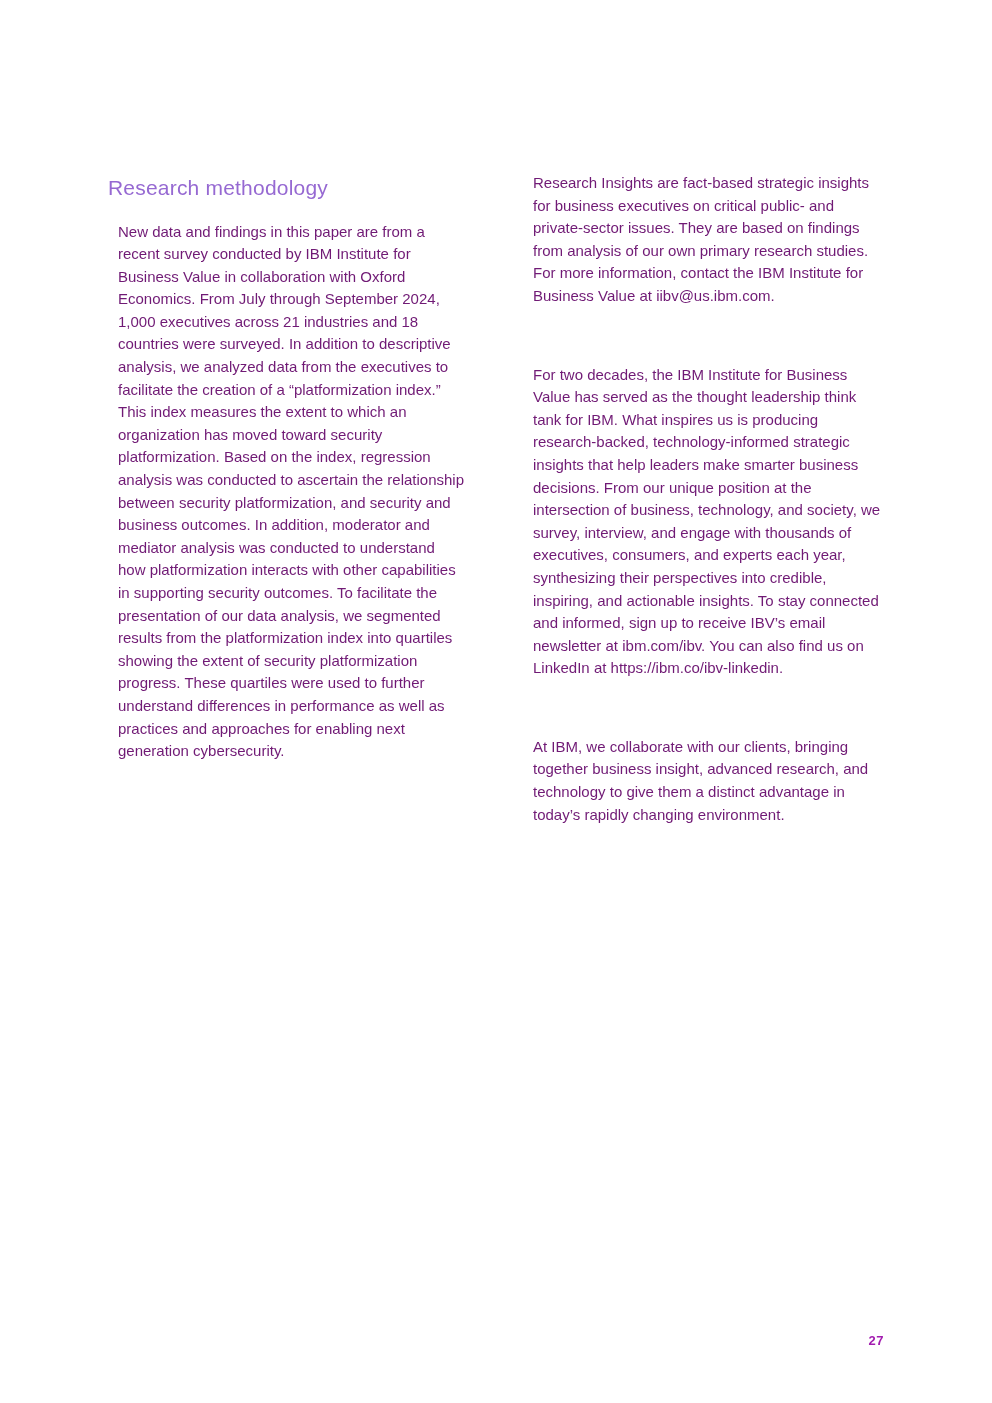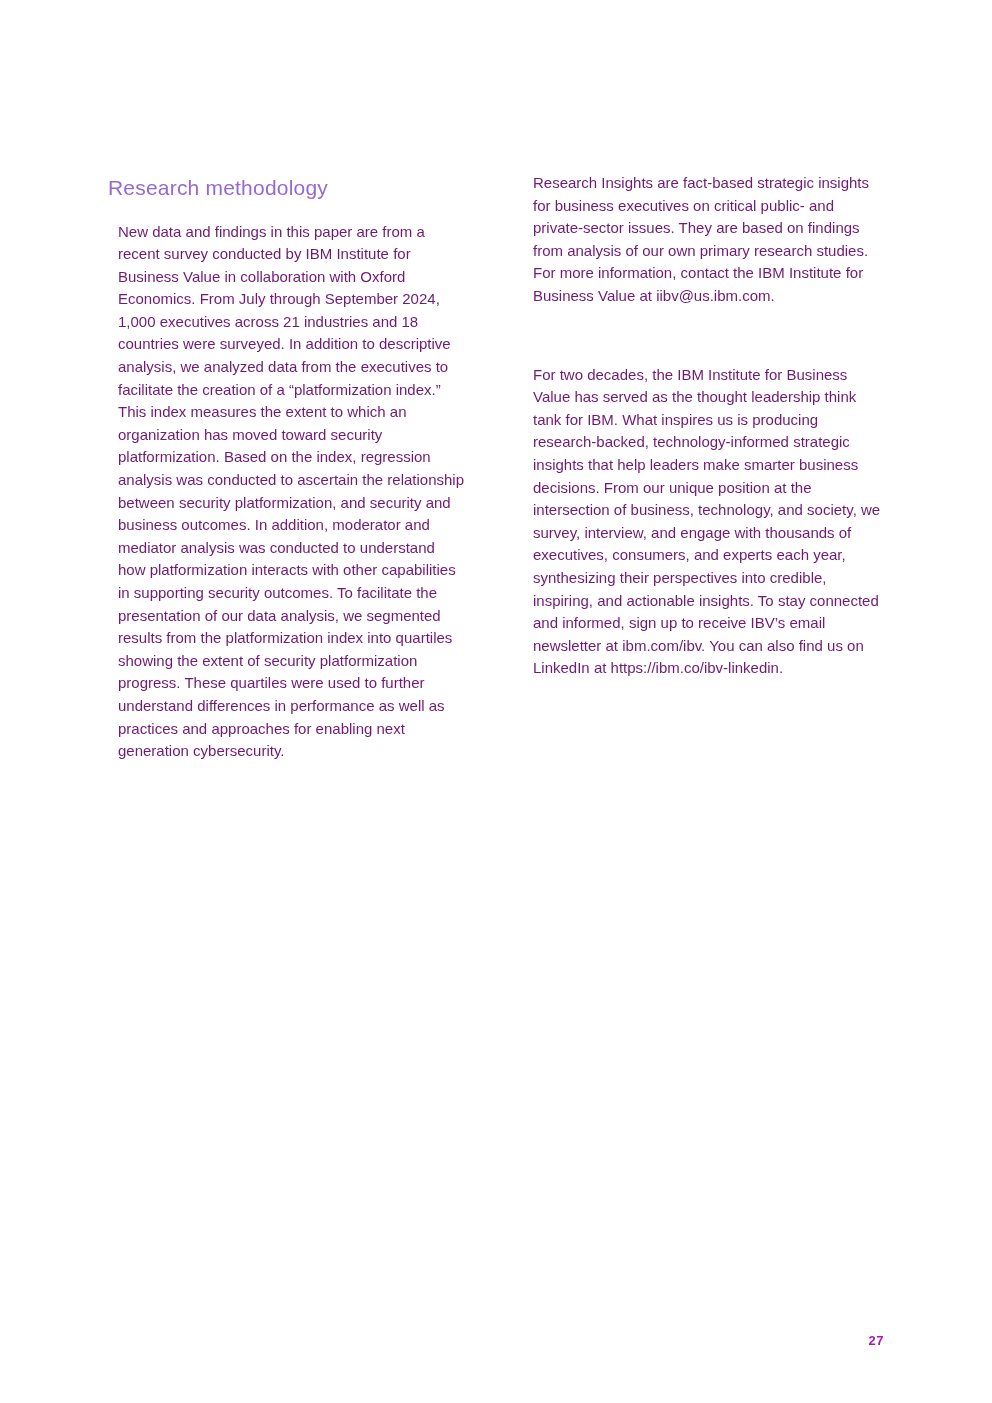--- a/index.html
+++ b/index.html
@@ -73,18 +73,19 @@
   <div class="column column-right">
     <section class="doc-section">
       <p class="body-text">Research Insights are fact-based strategic insights for business executives on critical public- and private-sector issues. They are based on findings from analysis of our own primary research studies. For more information, contact the IBM Institute for Business Value at iibv@us.ibm.com.</p>
     </section>
 
     <section class="doc-section">
       <p class="body-text">For two decades, the IBM Institute for Business Value has served as the thought leadership think tank for IBM. What inspires us is producing research-backed, technology-informed strategic insights that help leaders make smarter business decisions. From our unique position at the intersection of business, technology, and society, we survey, interview, and engage with thousands of executives, consumers, and experts each year, synthesizing their perspectives into credible, inspiring, and actionable insights. To stay connected and informed, sign up to receive IBV’s email newsletter at ibm.com/ibv. You can also find us on LinkedIn at https://ibm.co/ibv-linkedin.</p>
     </section>
 
     <section class="doc-section">
+      <p class="body-text">At IBM, we collaborate with our clients, bringing together business insight, advanced research, and technology to give them a distinct advantage in today’s rapidly changing environment.</p>
     </section>
   </div>
 
   <div class="page-number">27</div>
 
 </div>
 
 </body></html>

